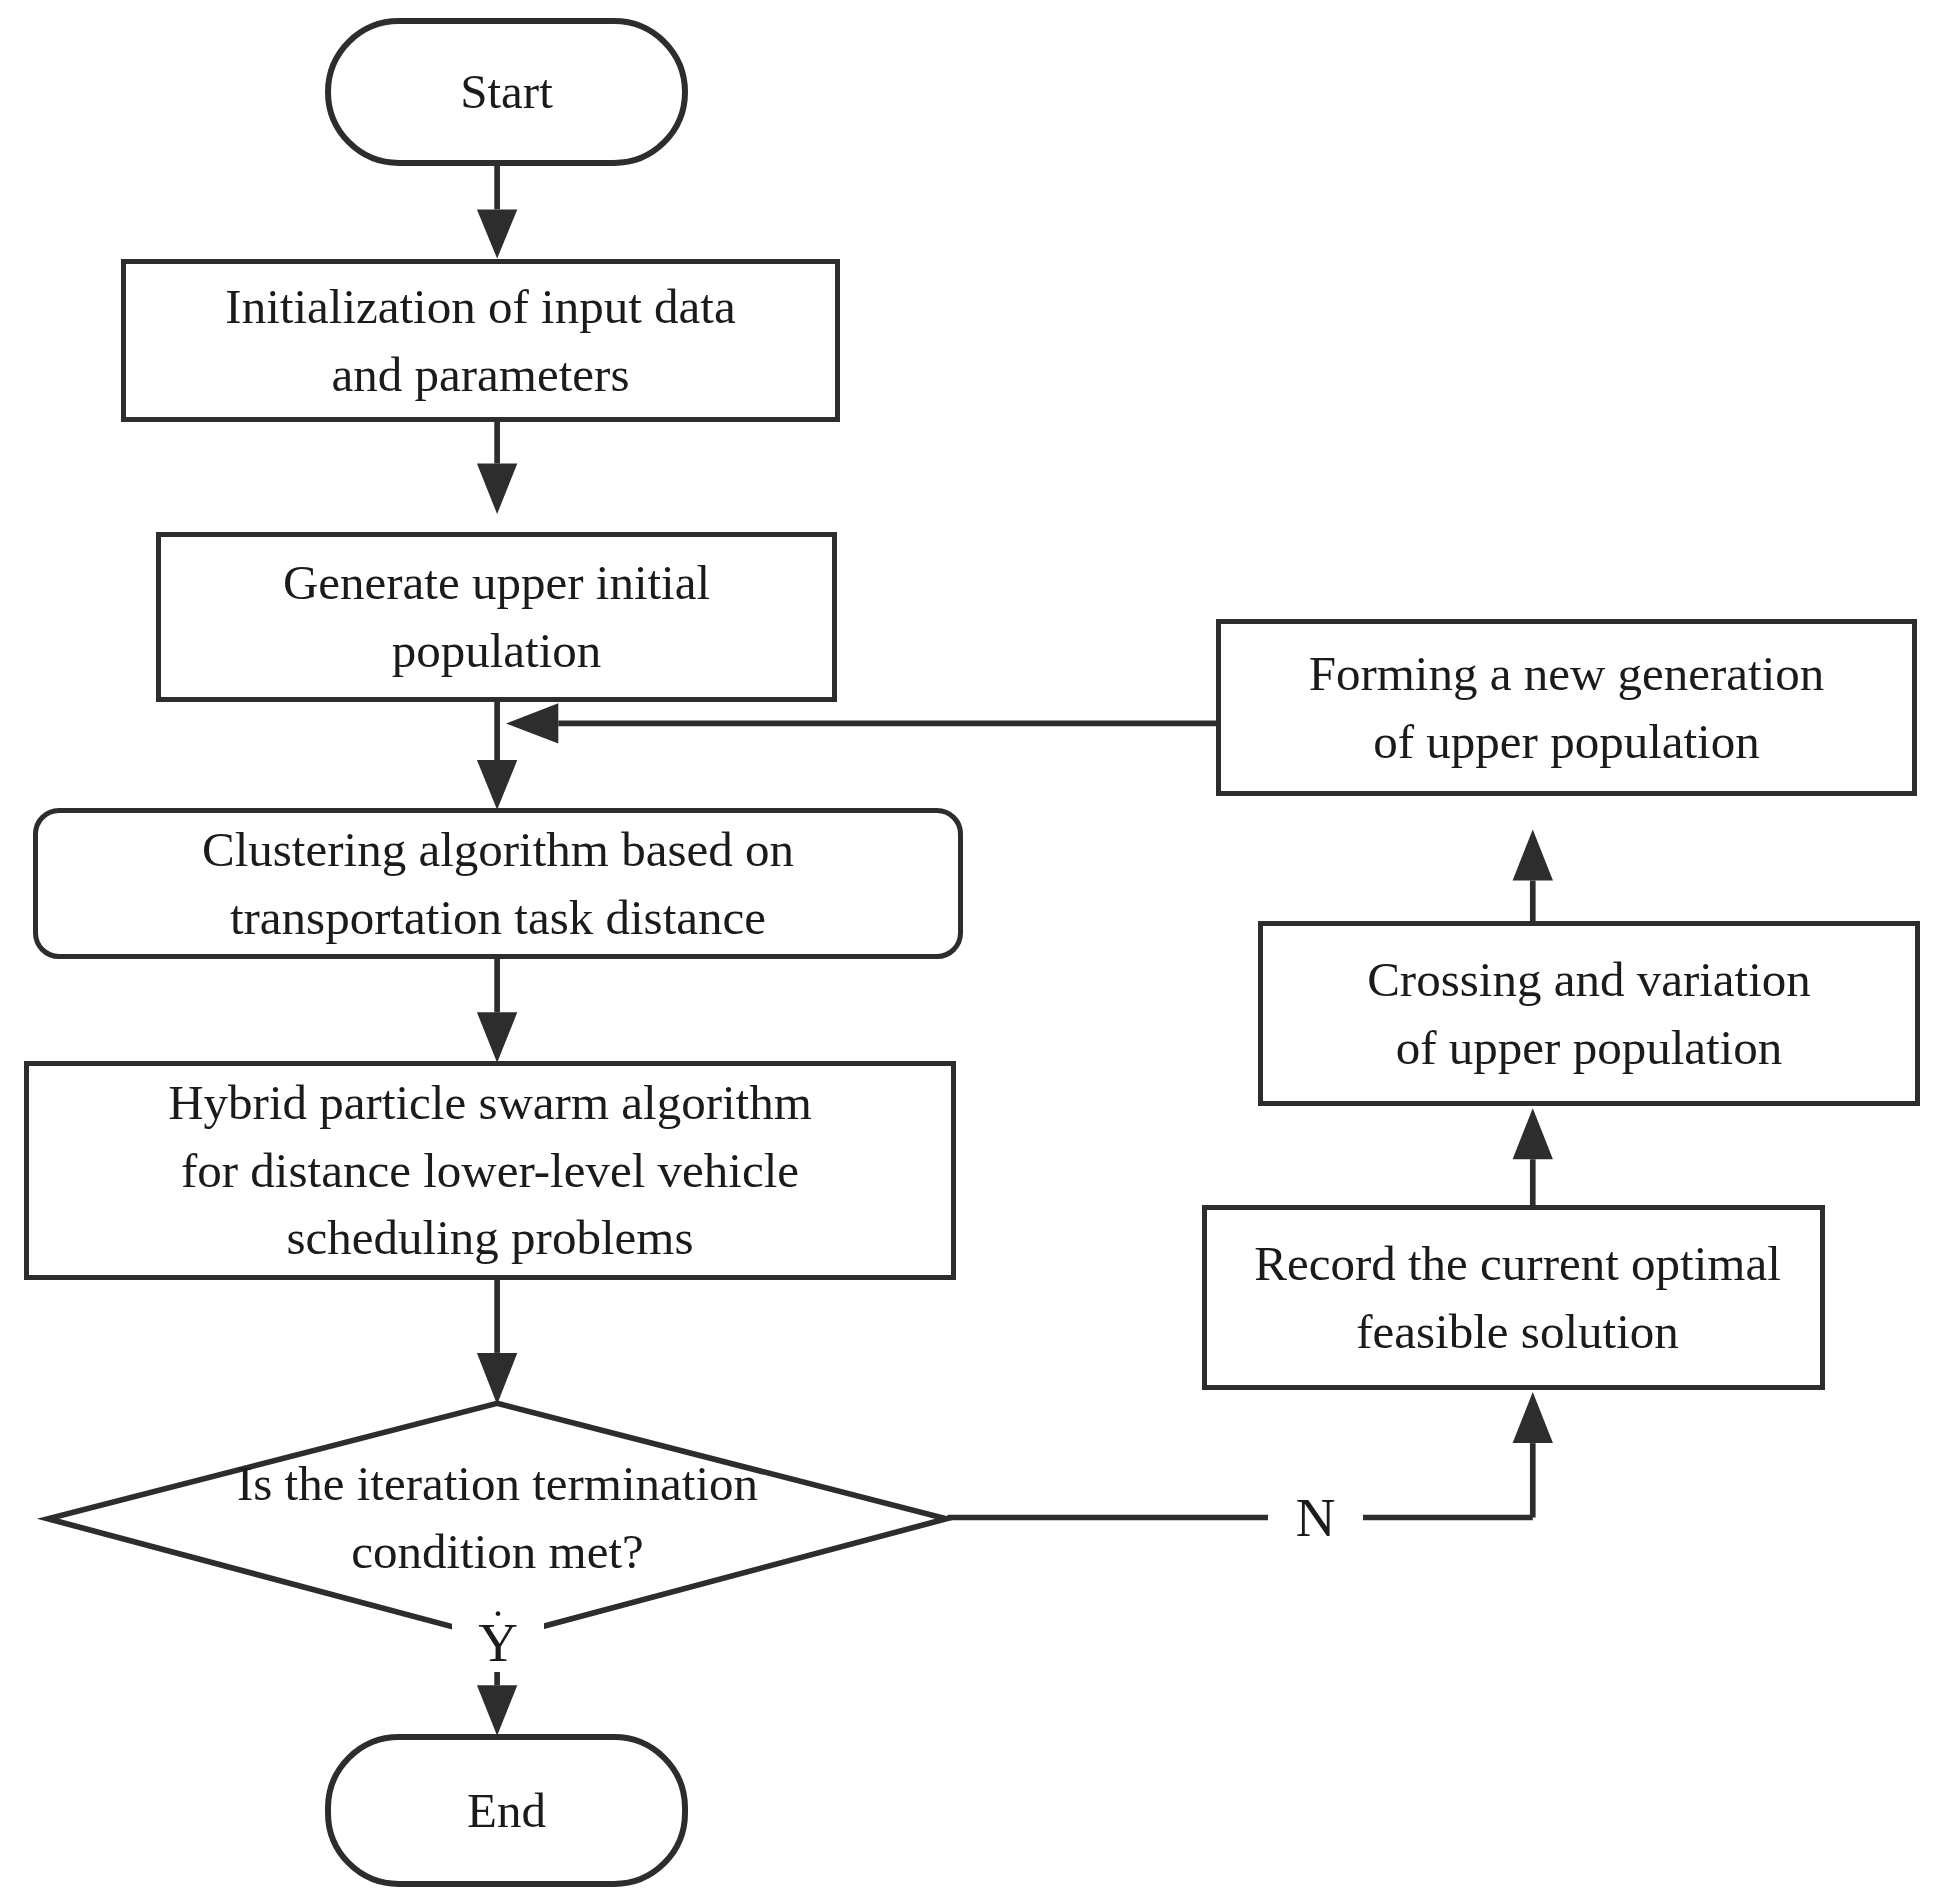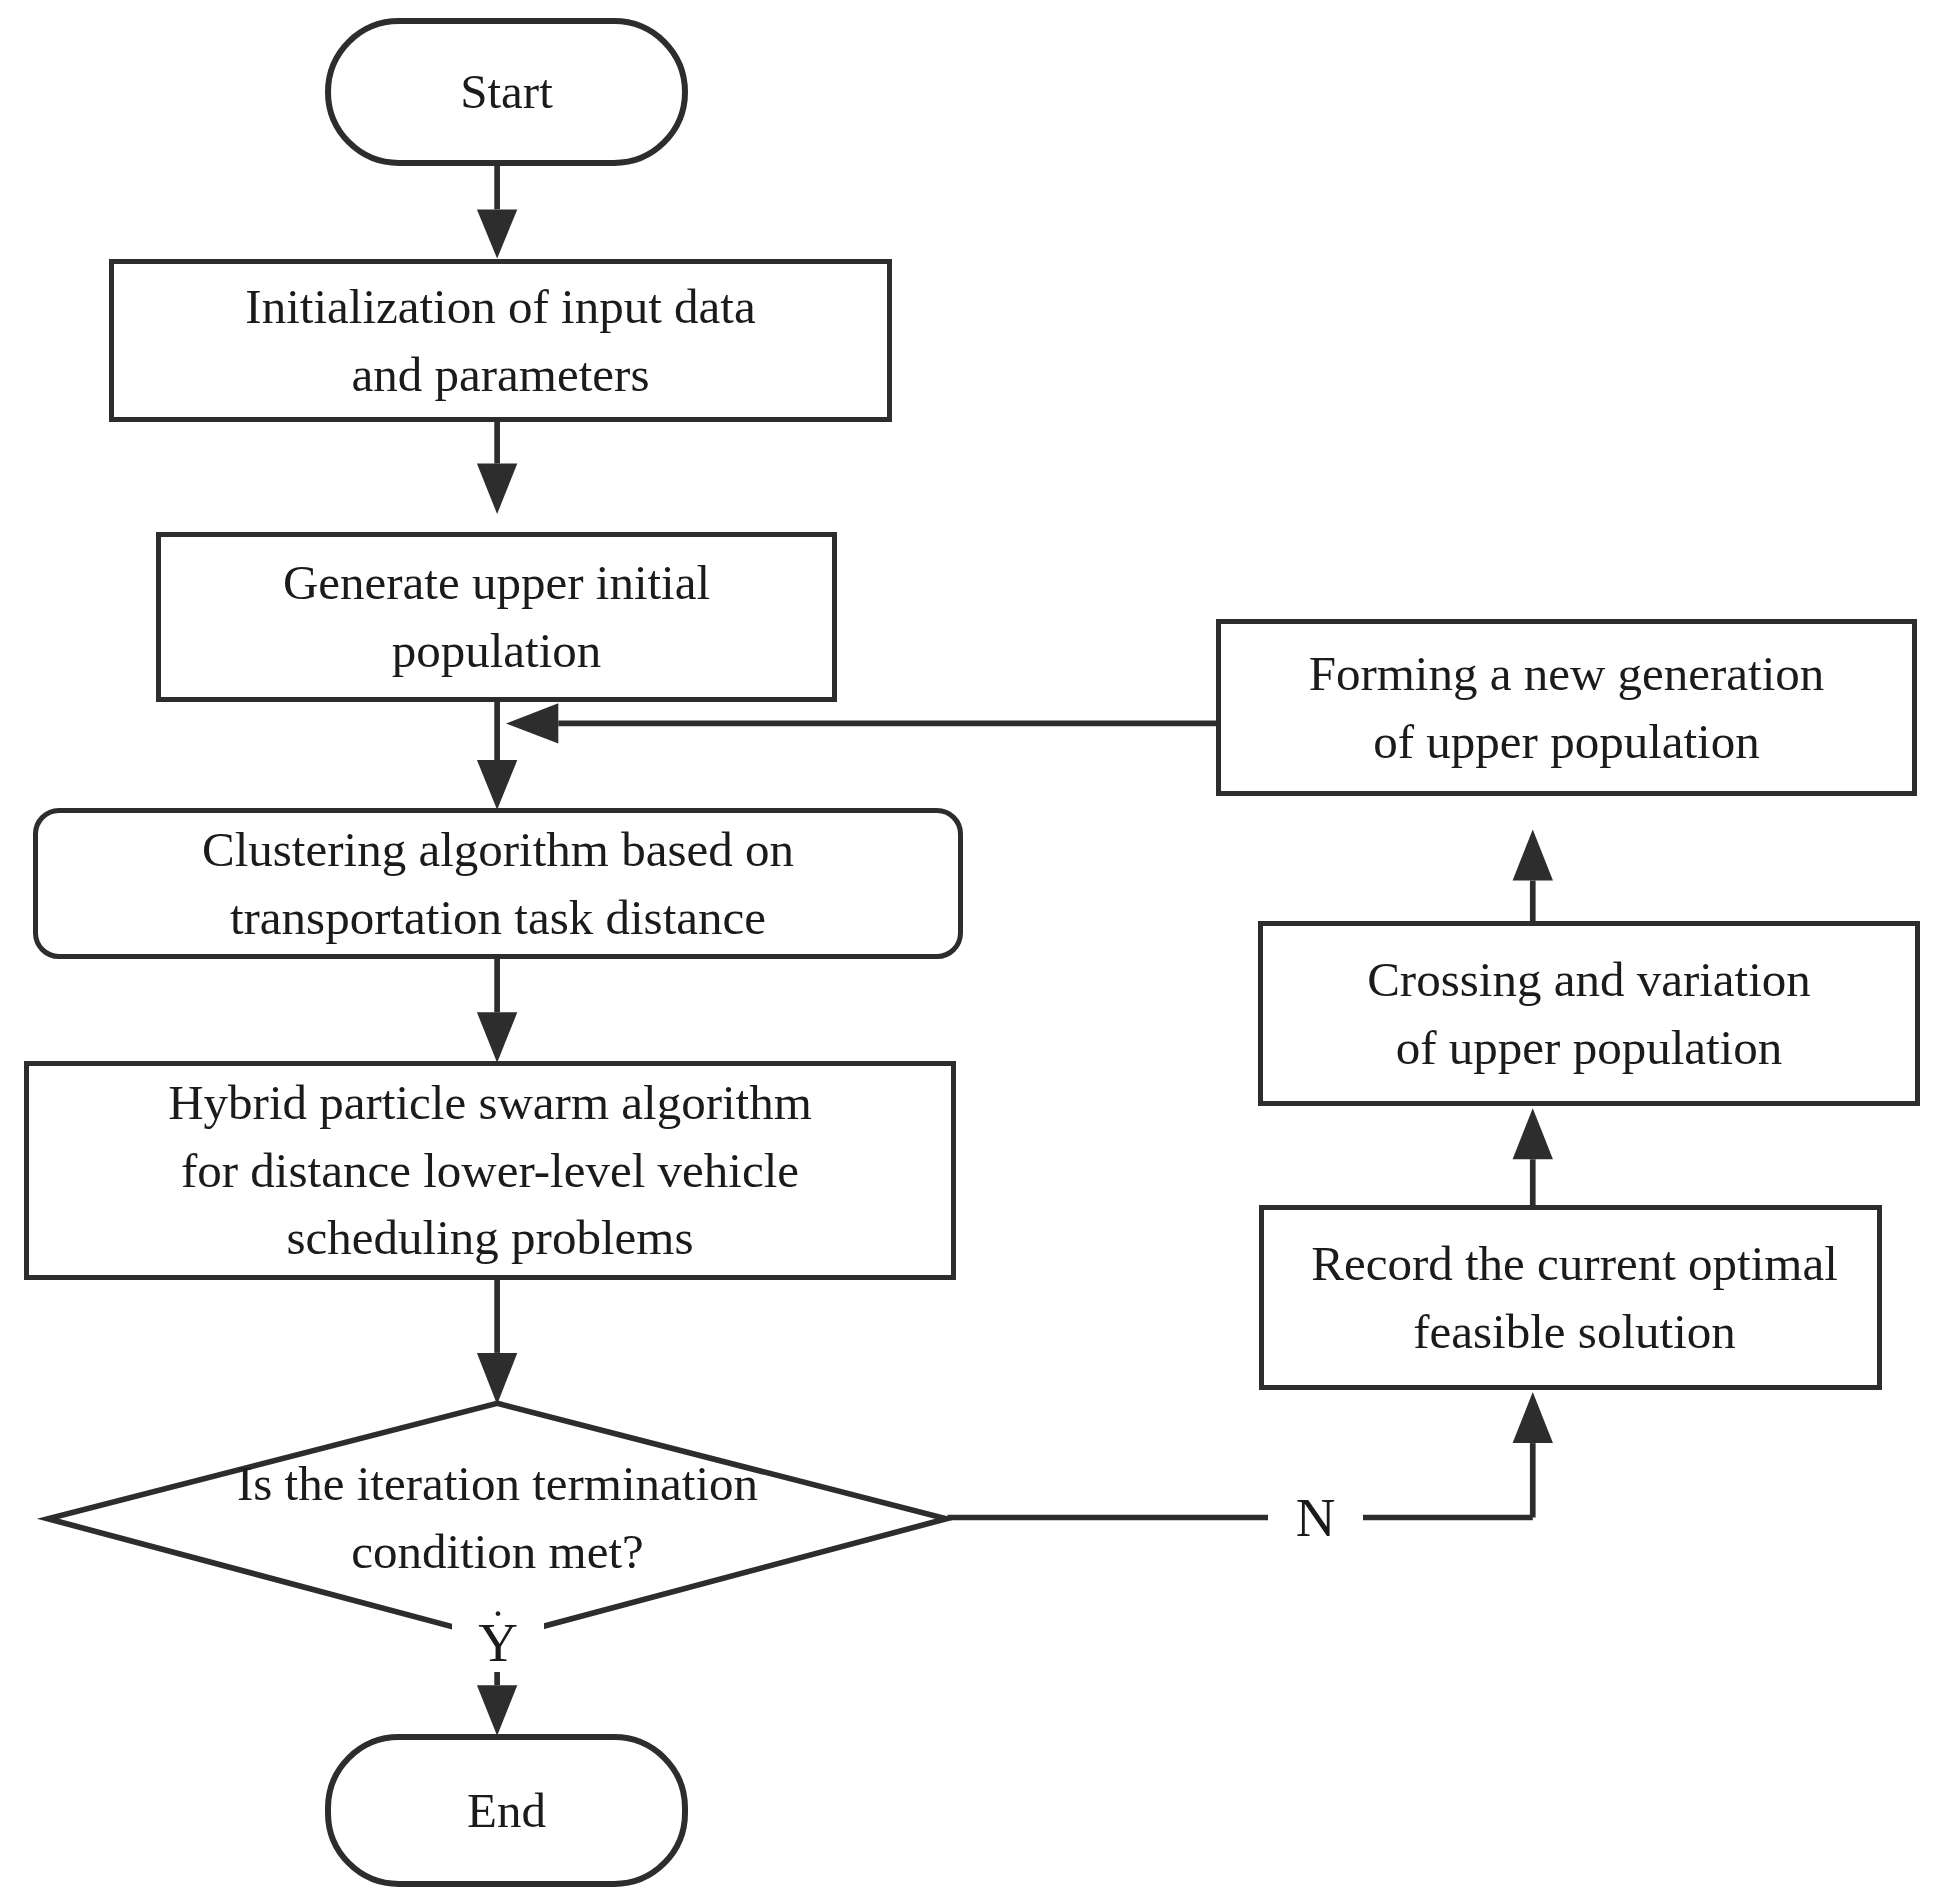--- a/index.html
+++ b/index.html
@@ -51,21 +51,21 @@
       <polygon points="2430,1757 2398,1838 2462,1838"></polygon>
       <polygon points="2430,1315 2398,1396 2462,1396"></polygon>
     </g>
     <polygon points="788,2225 1500,2408 788,2598 76,2408" fill="#ffffff" stroke="#2d2d2d" stroke-width="9"></polygon>
   </svg>
 
   <div class="node terminator" style="left:325px;top:17.7px;width:363px;height:148px;">
     <div class="tline">Start</div>
   </div>
 
-  <div class="node" style="left:109px;top:259px;width:783px;height:163px;">
+  <div class="node" style="left:121px;top:259px;width:719px;height:163px;">
     <div class="tline">Initialization of input data</div>
     <div class="tline">and parameters</div>
   </div>
 
   <div class="node" style="left:156px;top:532px;width:681px;height:170px;">
     <div class="tline">Generate upper initial</div>
     <div class="tline">population</div>
   </div>
 
   <div class="node" style="left:33px;top:808px;width:930px;height:151px;border-radius:26px;">
@@ -91,21 +91,21 @@
   <div class="node" style="left:1216px;top:619px;width:701px;height:177px;">
     <div class="tline">Forming a new generation</div>
     <div class="tline">of upper population</div>
   </div>
 
   <div class="node" style="left:1258px;top:921px;width:662px;height:185px;text-align:center;">
     <div class="tline">Crossing and variation</div>
     <div class="tline">of upper population</div>
   </div>
 
-  <div class="node" style="left:1259px;top:1205px;width:623px;height:185px;padding-left:8px;">
+  <div class="node" style="left:1202px;top:1205px;width:623px;height:185px;padding-left:8px;">
     <div class="tline">Record the current optimal</div>
     <div class="tline">feasible solution</div>
   </div>
 
   <div class="edge-label n-label">N</div>
 
   <div class="y-group">
     <div class="y-dot">.</div>
     <div class="y-letter">Y</div>
   </div>

